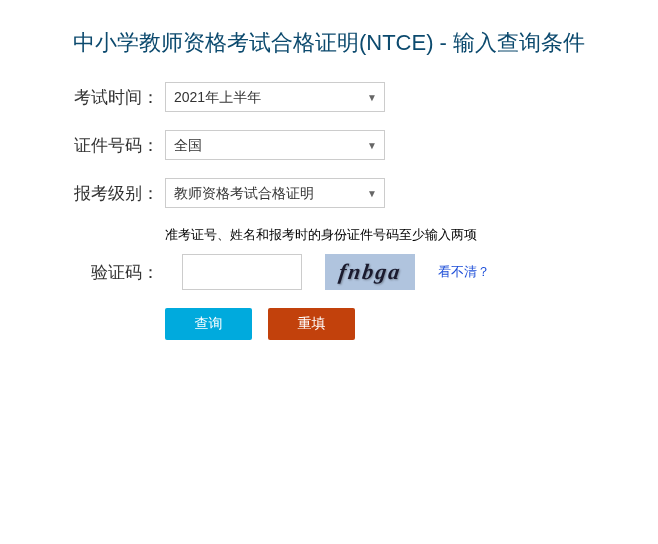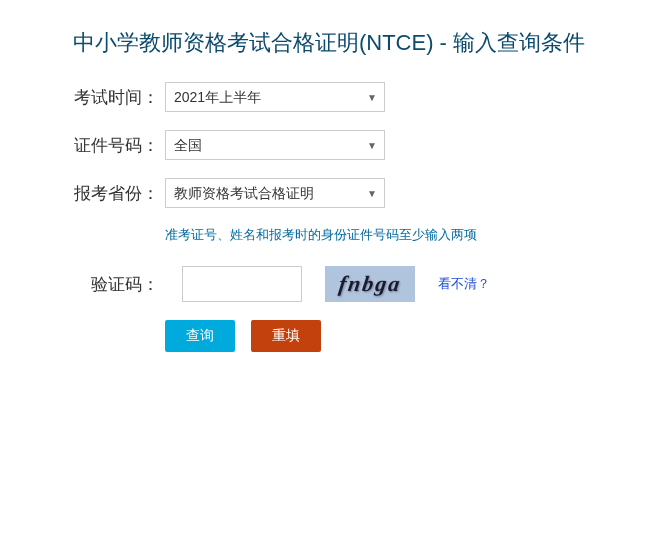--- a/index.html
+++ b/index.html
@@ -69,23 +69,23 @@
     .form-input {
       width: 220px;
       height: 30px;
       padding: 4px 8px;
       border: 1px solid #ccc;
       font-size: 14px;
       font-family: 'Microsoft YaHei', SimHei, sans-serif;
       color: #333;
     }
     .error-message {
-      color: #0369a1;
+      color: #000000;
       font-size: 13px;
-      margin-bottom: 22px;
+      margin-bottom: 10px;
       padding-left: 96px;
     }
     .captcha-row {
       display: flex;
       align-items: center;
       margin-bottom: 18px;
       gap: 17px;
     }
     .captcha-input {
       width: 120px;
@@ -125,21 +125,21 @@
       text-decoration: none;
     }
     .btn-row {
       display: flex;
       align-items: center;
       padding-left: 96px;
       gap: 16px;
       margin-top: 8px;
     }
     .btn {
-      width: 70px;
+      width: 87px;
       height: 32px;
       border: none;
       color: #fff;
       font-size: 14px;
       cursor: pointer;
       font-family: 'Microsoft YaHei', SimHei, sans-serif;
       border-radius: 2px;
     }
     .btn-query {
       background: #00aadd;
@@ -175,21 +175,21 @@
         <option>全国</option>
         <option>北京</option>
         <option>上海</option>
         <option>广东</option>
       </select>
       <span class="select-arrow">▼</span>
     </div>
   </div>
 
   <div class="form-row">
-    <span class="form-label">报考省份</span>
+    <span class="form-label">报考级别</span>
     <div class="form-select-wrapper">
       <select class="form-select">
         <option>教师资格考试合格证明</option>
         <option>其他</option>
       </select>
       <span class="select-arrow">▼</span>
     </div>
   </div>
 
   <div class="error-message">准考证号、姓名和报考时的身份证件号码至少输入两项</div>

